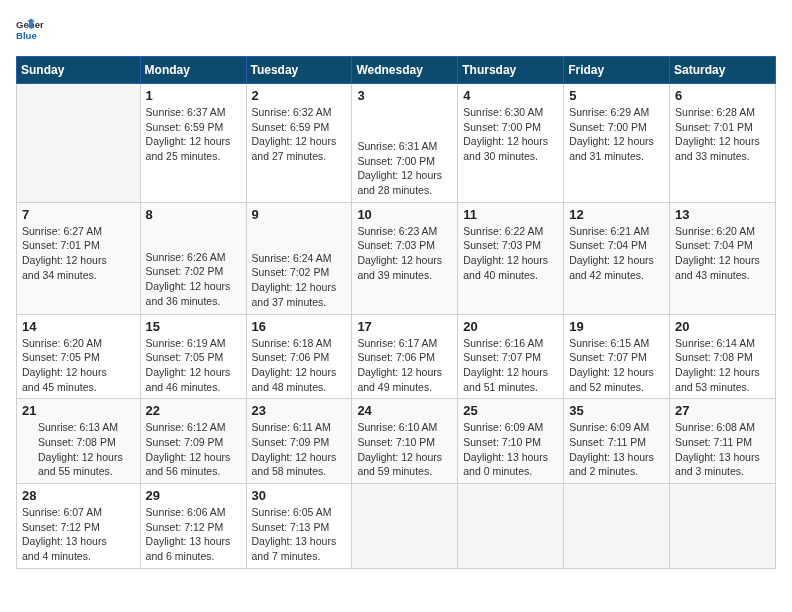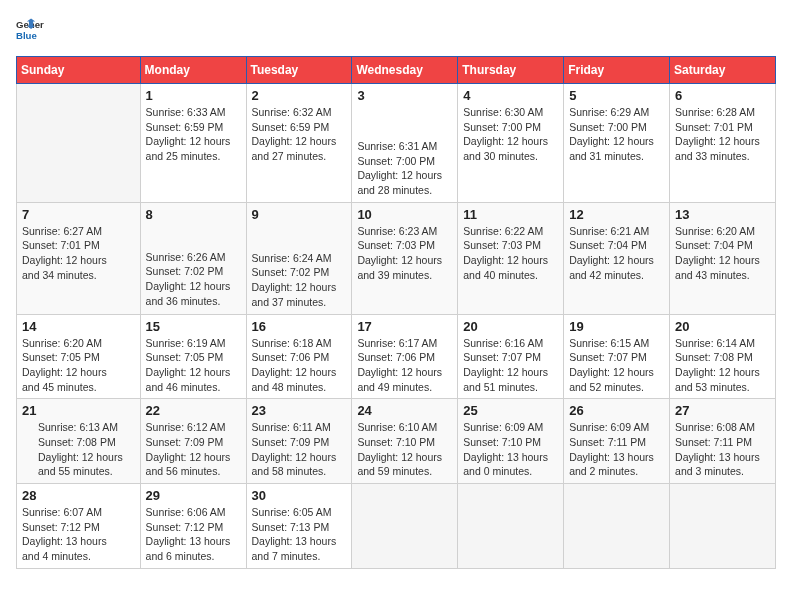--- a/index.html
+++ b/index.html
@@ -44,21 +44,21 @@
       font-size: 14px;
       color: #555;
       margin-top: 2px;
     }
     table {
       width: 100%;
       border-collapse: collapse;
       font-size: 11px;
     }
     thead tr th {
-      background: #ef4444;
+      background: #0c4a6e;
       color: #fff;
       padding: 6px 4px;
       text-align: left;
       font-size: 12px;
       font-weight: bold;
       border: 1px solid #2a5ab0;
     }
     tbody tr td {
       border: 1px solid #d0d0d0;
       padding: 4px 5px;
@@ -116,21 +116,21 @@
         <th>Thursday</th>
         <th>Friday</th>
         <th>Saturday</th>
       </tr>
   </thead>
   <tbody id="calendar-body">
   <tr>
         <td class="empty-cell"></td>
         <td>
           <span class="day-number">1</span>
-          <div class="day-info" style="white-space: pre-line;">Sunrise: 6:33 AM
+          <div class="day-info" style="white-space: pre-line;">Sunrise: 6:37 AM
 Sunset: 6:59 PM
 Daylight: 12 hours
 and 25 minutes.</div>
         </td>
         <td>
           <span class="day-number">2</span>
           <div class="day-info" style="white-space: pre-line;">Sunrise: 6:32 AM
 Sunset: 6:59 PM
 Daylight: 12 hours
 and 27 minutes.</div>
@@ -296,21 +296,21 @@
 and 59 minutes.</div>
         </td>
         <td>
           <span class="day-number">25</span>
           <div class="day-info" style="white-space: pre-line;">Sunrise: 6:09 AM
 Sunset: 7:10 PM
 Daylight: 13 hours
 and 0 minutes.</div>
         </td>
         <td>
-          <span class="day-number">26</span>
+          <span class="day-number">35</span>
           <div class="day-info" style="white-space: pre-line;">Sunrise: 6:09 AM
 Sunset: 7:11 PM
 Daylight: 13 hours
 and 2 minutes.</div>
         </td>
         <td>
           <span class="day-number">27</span>
           <div class="day-info" style="white-space: pre-line;">Sunrise: 6:08 AM
 Sunset: 7:11 PM
 Daylight: 13 hours

